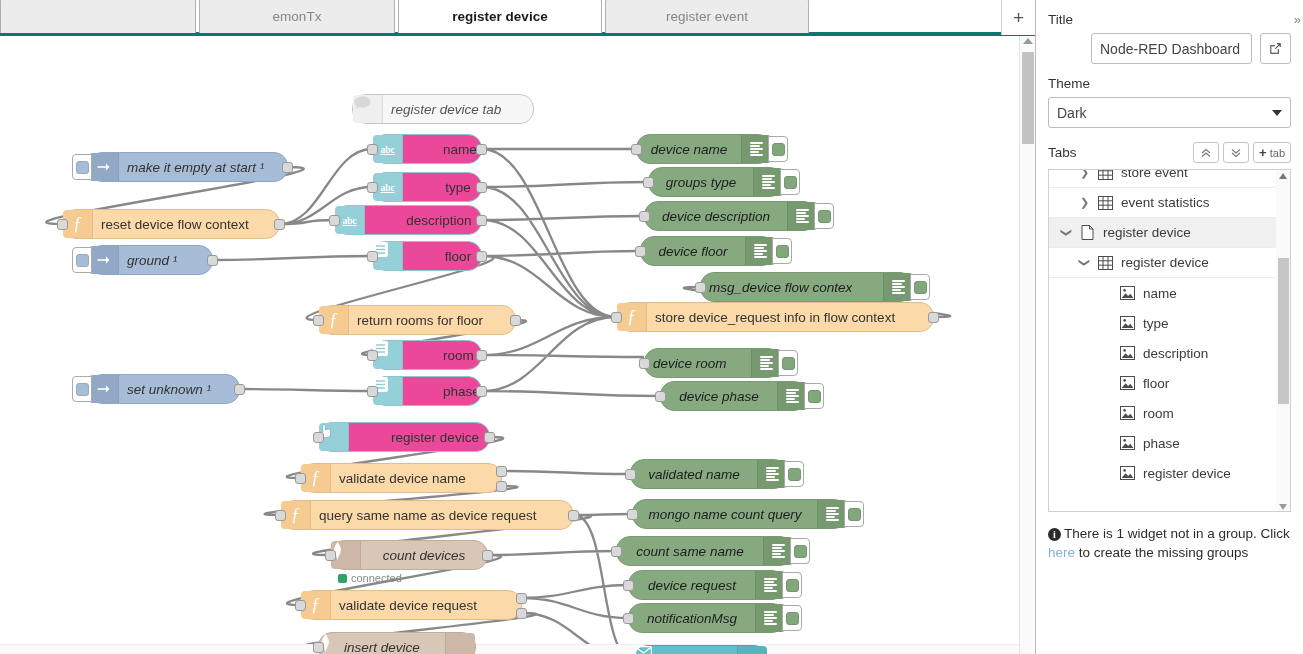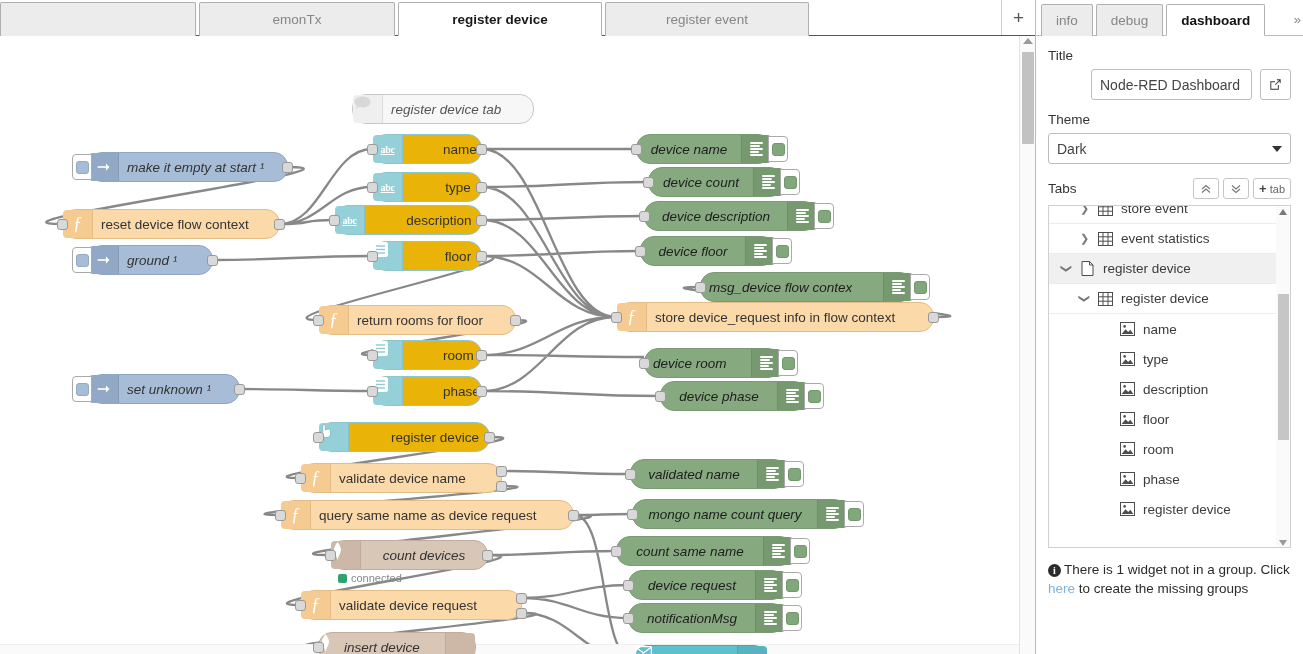--- a/index.html
+++ b/index.html
@@ -12,21 +12,21 @@
     font-size: 13px;
     color: #333;
   }
   #app { position: relative; width: 1303px; height: 654px; display: flex; }
 
   
   #editor { position: relative; width: 1035px; height: 654px; background:#fff; }
 
   #tabbar {
     position: relative; height: 36px; width: 1035px;
-    background: #fff; border-bottom: 1px solid #0f766e;
+    background: #fff; border-bottom: 4px solid #0f766e;
     display: flex; align-items: flex-end;
   }
   .tab {
     height: 34px; margin-right: 3px;
     background: #ececec; border: 1px solid #b0b0b0; border-bottom: none;
     display: flex; align-items: center; justify-content: center;
     color: #868686; font-size: 13.5px;
     cursor: pointer; position: relative; top: 1px;
     border-top-left-radius: 2px; border-top-right-radius: 2px;
   }
@@ -104,21 +104,21 @@
   .port.inp { left: -6px; }
   .port.outp { right: -6px; }
   .port.out2 { top: 2px; }
   .port.out3 { top: 17px; }
 
   
   .n-inject { background: #a7bcd6; border-color: #8fa7c4; }
   .n-inject .icell { background: #91a9c6; }
   .n-func   { background: #fbd9a9; border-color: #e3bd88; }
   .n-func .icell { background: #f6cb92; }
-  .n-ui     { background: #eab308; border-color: #8dc6cd; gap: 32px; }
+  .n-ui     { background: #ec4899; border-color: #8dc6cd; gap: 32px; }
   .n-ui .icell { background: #95d0d8; }
   .n-debug  { background: #87a980; border-color: #7a9a73; color: #1d1d1d; }
   .n-debug .icell.right { background: #76996f; }
   .n-mongo  { background: #d8c6b6; border-color: #c0ad9d; }
   .n-mongo .icell, .n-mongo .icell.right { background: #cdb8a7; }
   .n-notify { background: #5fc0cd; border-color: #49a8b5; }
   .n-notify .icell.right { background: #56b4c1; }
   .n-comment{ background: #f7f7f7; border-color: #c7c7c7; color:#555; }
   .n-comment .icell { background: #efefef; }
 
@@ -398,21 +398,21 @@
                   <b></b>
                   <b></b>
                 </span>
               </span>
               <span class="port inp"></span>
               <span class="dbgbtn">
                 <i></i>
               </span>
             </div>
             <div class="node n-debug" style="left: 648px; top: 131px; width: 136px;">
-              <span class="lbl ital center">device count</span>
+              <span class="lbl ital center">groups type</span>
               <span class="icell right">
                 <span class="stripes">
                   <b></b>
                   <b></b>
                   <b></b>
                   <b></b>
                   <b></b>
                 </span>
               </span>
               <span class="port inp"></span>
@@ -657,31 +657,20 @@
       </div>
       <div id="hscroll"></div>
     </div>
   <div id="tab-add">
         <span>+</span>
       </div>
     </div>
 
   <div id="sidebar">
 
-    <div id="sbtabs">
-        <div class="sbtab">
-          <span>info</span>
-        </div>
-        <div class="sbtab">
-          <span>debug</span>
-        </div>
-        <div class="sbtab active">
-          <span>dashboard</span>
-        </div>
-      </div>
     <span id="sbclose">»</span>
 
     <div id="sbbody">
 
       <div class="fieldlabel">Title</div>
       <div class="row">
         <div class="textinput" placeholder="Node-RED Dashboard">Node-RED Dashboard</div>
         <div class="iconbtn">
           <svg width="15" height="15" viewBox="0 0 16 16">
             <path d="M2.5 4.5 h5 v1 h-4 v7 h7 v-4 h1 v5 h-9 z" fill="#333"></path>

